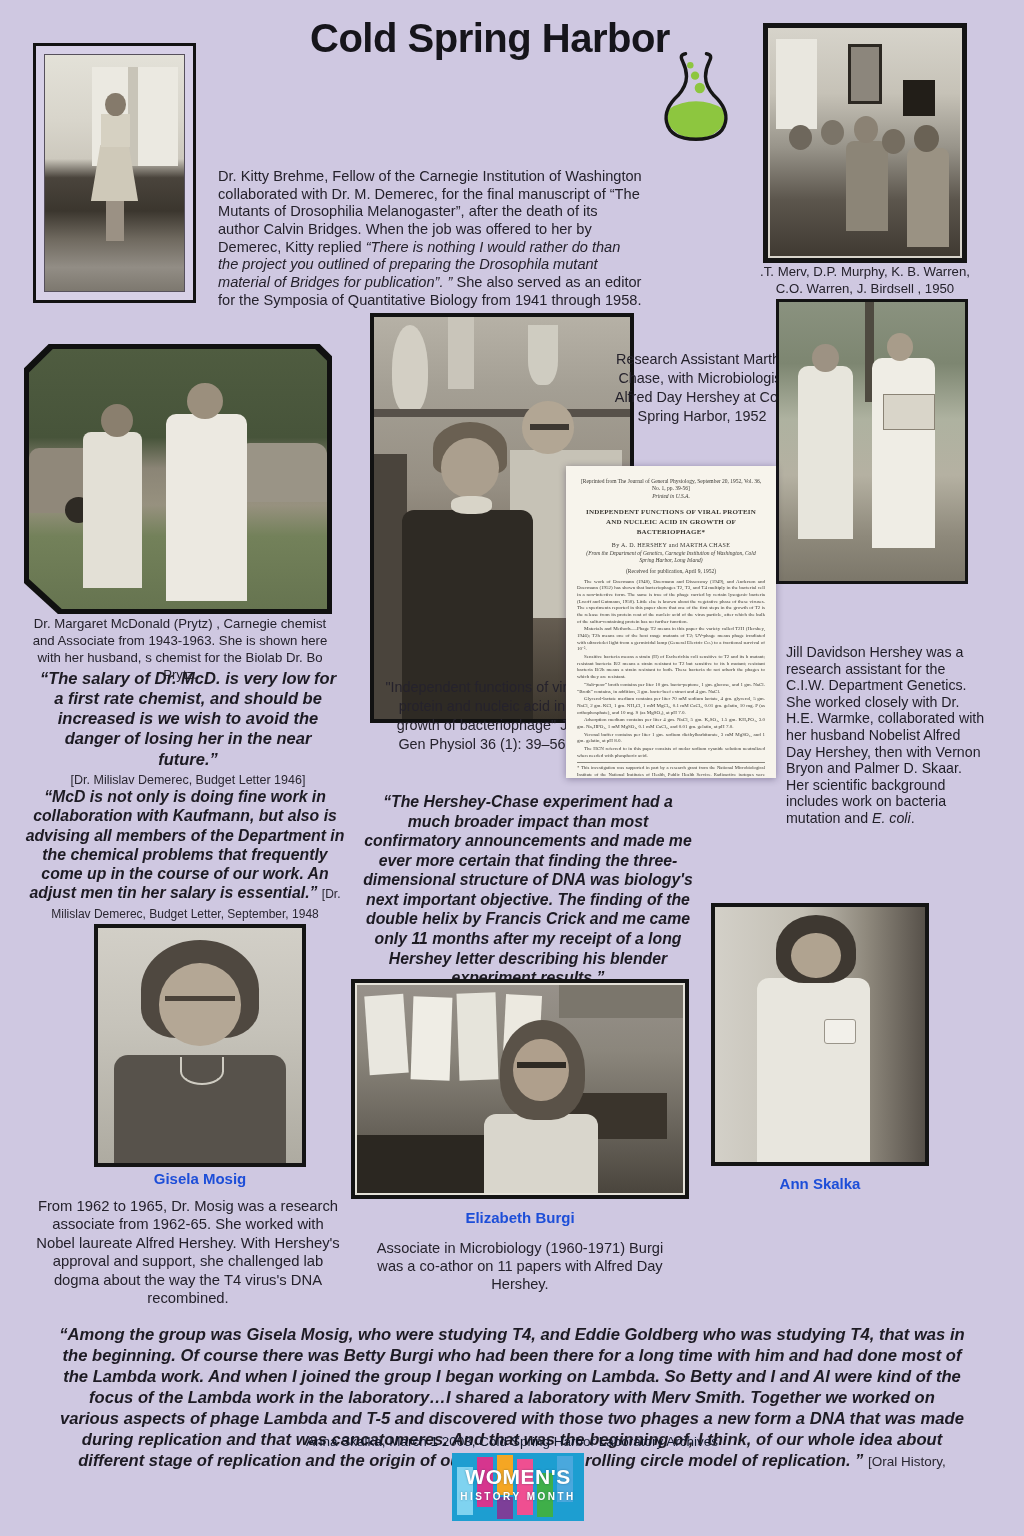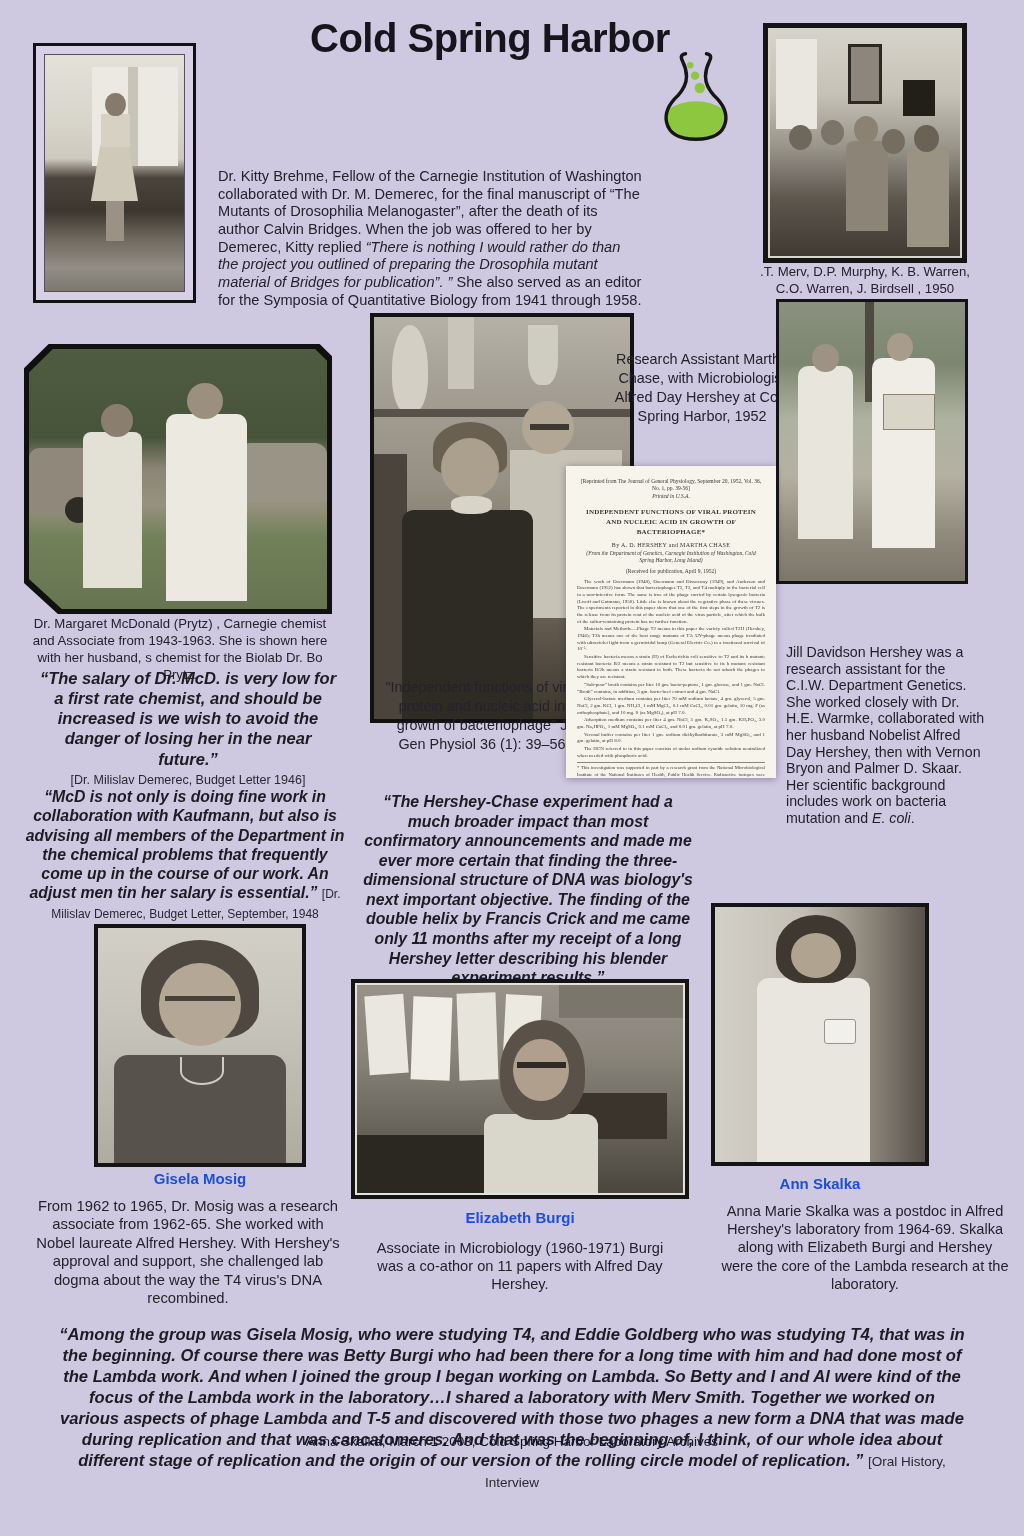--- a/index.html
+++ b/index.html
@@ -337,21 +337,33 @@
 
   <div class="photo photo-skalka">
     <div class="img">
       <div class="s sk-dress"></div>
       <div class="s sk-hair"></div>
       <div class="s sk-face"></div>
       <div class="s sk-cup"></div>
     </div>
   </div>
   <div class="abs name name-skalka">Ann Skalka</div>
-  <div class="abs cap bio-skalka">Anna Marie Skalka was a postdoc in Alfred Hershey's laboratory from 1964-69. Skalka along with Elizabeth Burgi and Hershey were the core of the Lambda research at the laboratory.</div>
 
   <div class="abs oral quote">
     <span>“Among the group was Gisela Mosig, who were studying T4, and Eddie Goldberg who was studying T4, that was in the beginning. Of course there was Betty Burgi who had been there for a long time with him and had done most of the Lambda work. And when I joined the group I began working on Lambda. So Betty and I and Al were kind of the focus of the Lambda work in the laboratory…I shared a laboratory with Merv Smith. Together we worked on various aspects of phage Lambda and T-5 and discovered with those two phages a new form a DNA that was made during replication and that was cancatomeres. And that was the beginning of, I think, of our whole idea about different stage of replication and the origin of our version of the rolling circle model of replication. ” </span><span class="attr">[Oral History, Interview</span>
   </div>
   <div class="abs oral-src">Anna Skalka, March 1 2003, Cold Spring Harbor Laboratory Archives</div>
 
+  <div class="abs logo">
+    <div class="lb lb1"></div>
+    <div class="lb lb2"></div>
+    <div class="lb lb3"></div>
+    <div class="lb lb4"></div>
+    <div class="lb lb5"></div>
+    <div class="lb lb6"></div>
+    <div class="lb lb7"></div>
+    <div class="logo-text">
+      <div class="logo-women">WOMEN'S</div>
+      <div class="logo-history">HISTORY MONTH</div>
+    </div>
+  </div>
 
 </div>
 
 </body></html>

